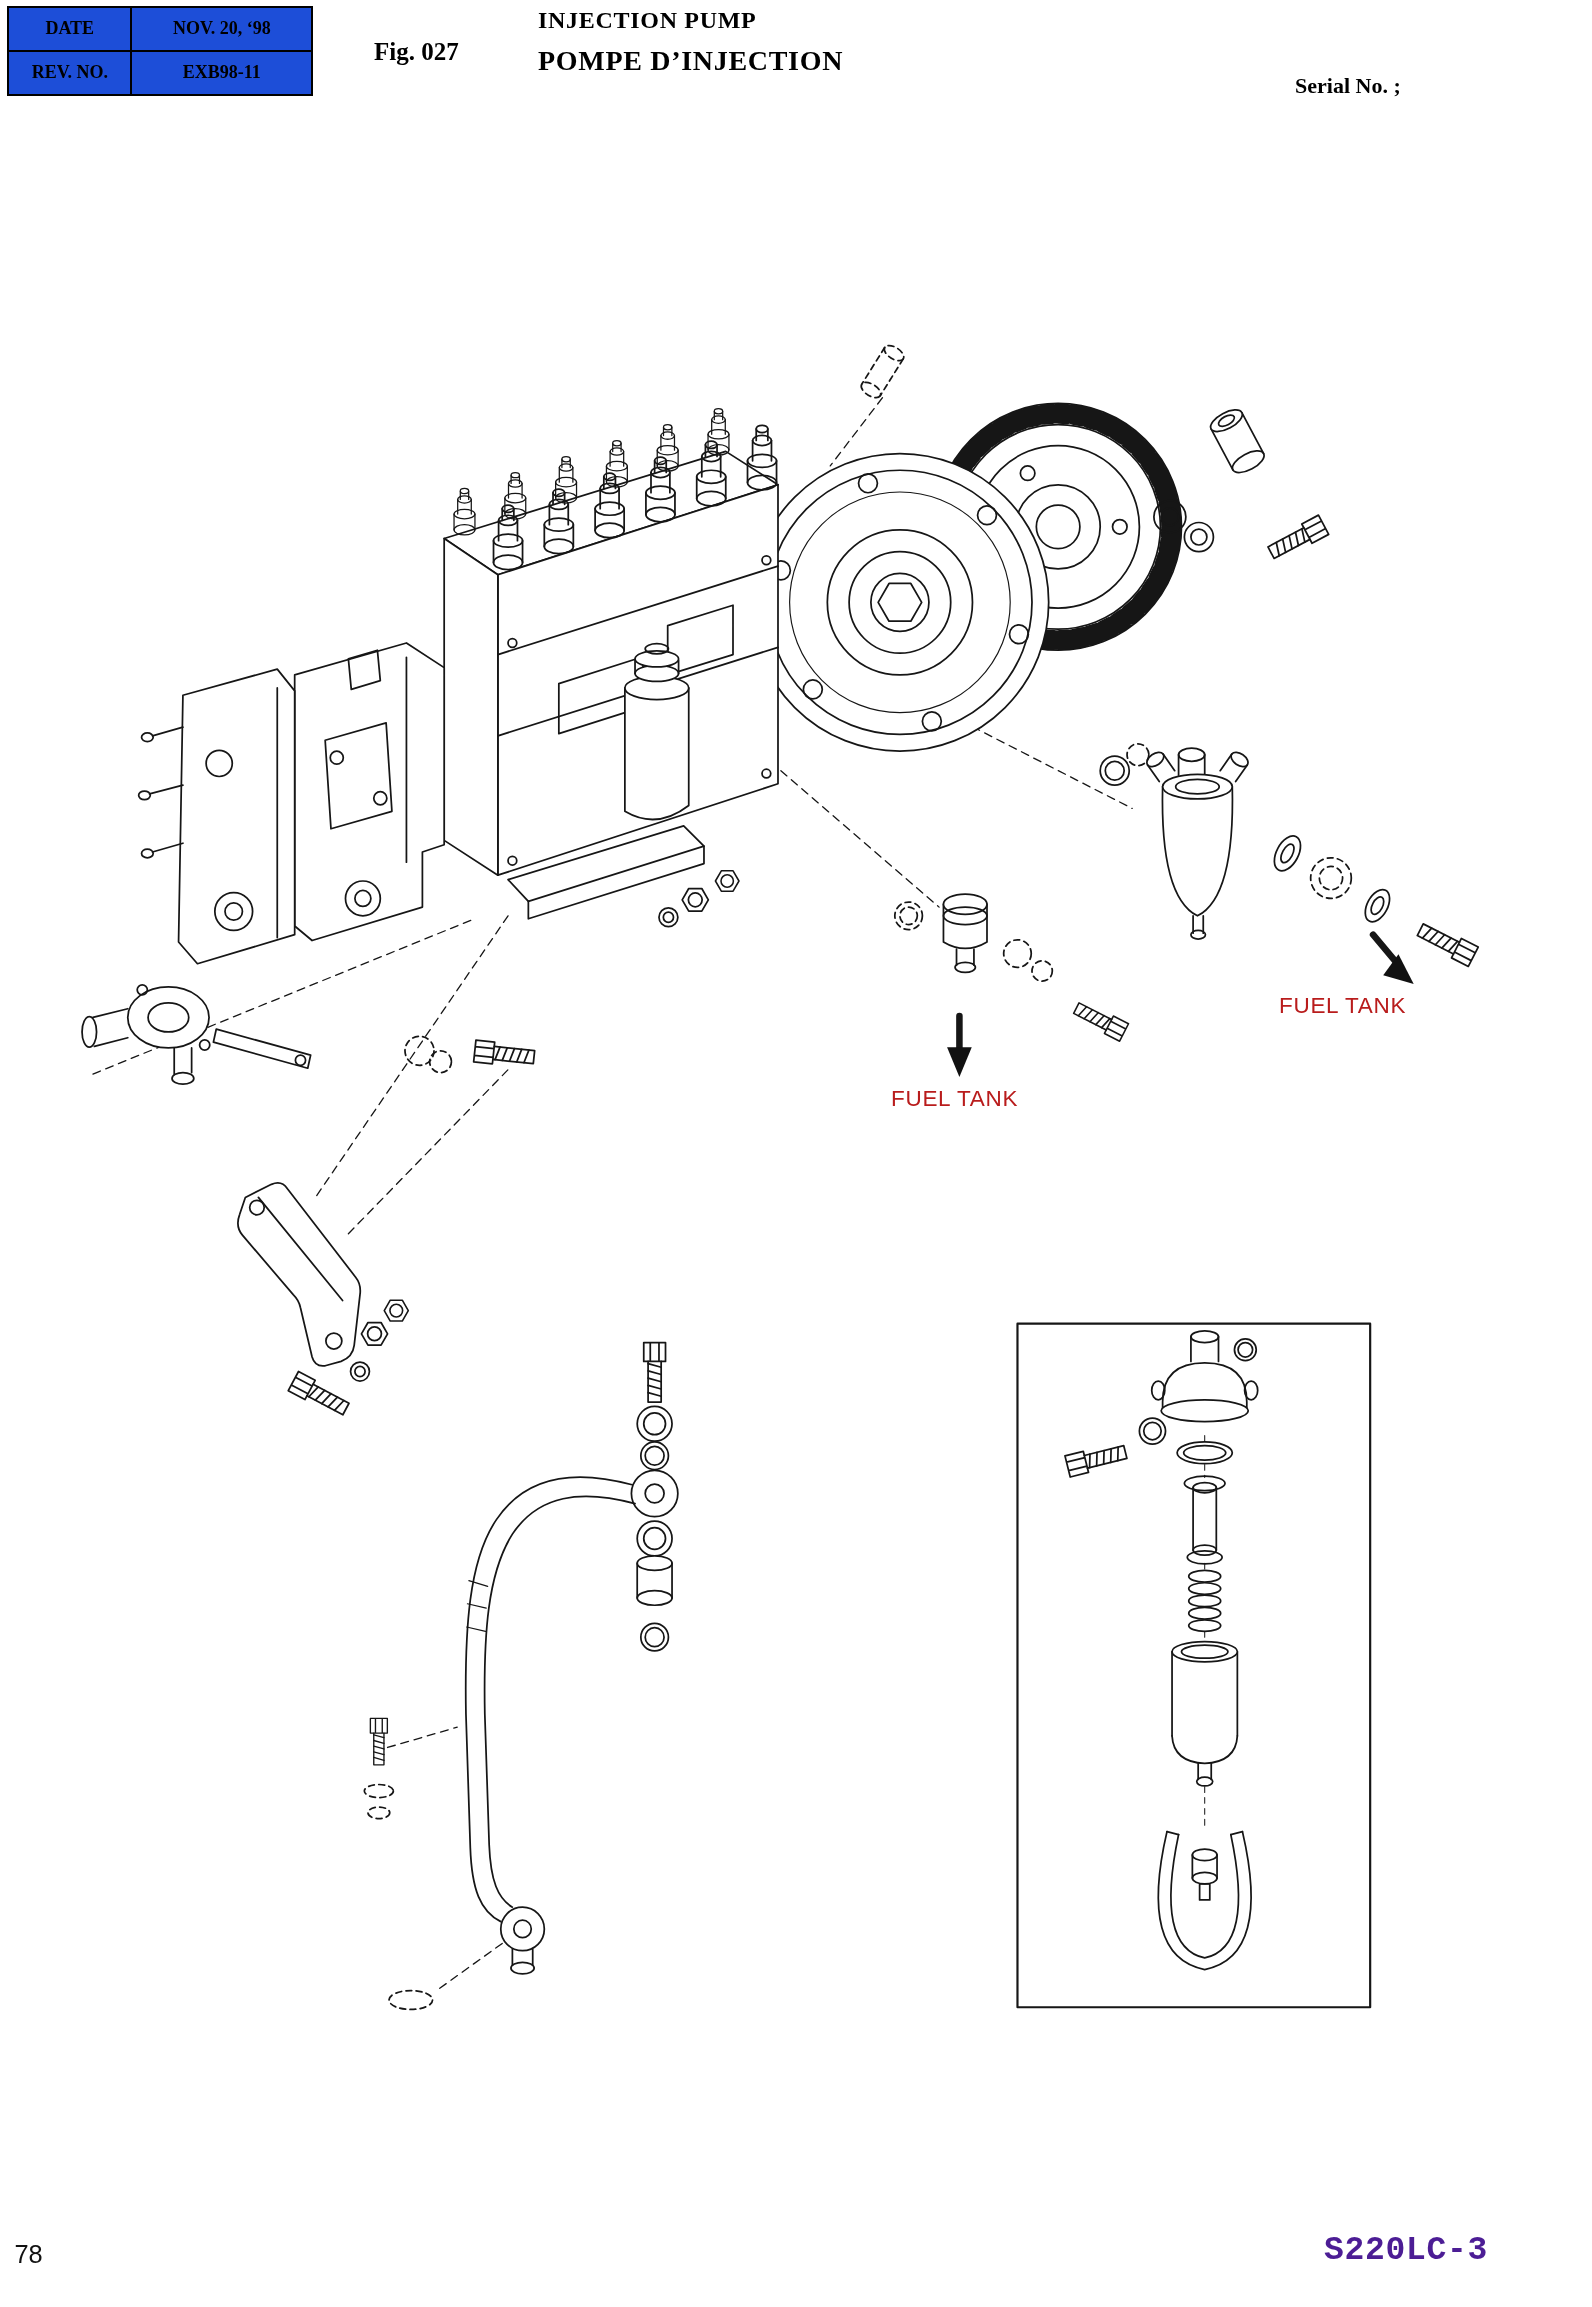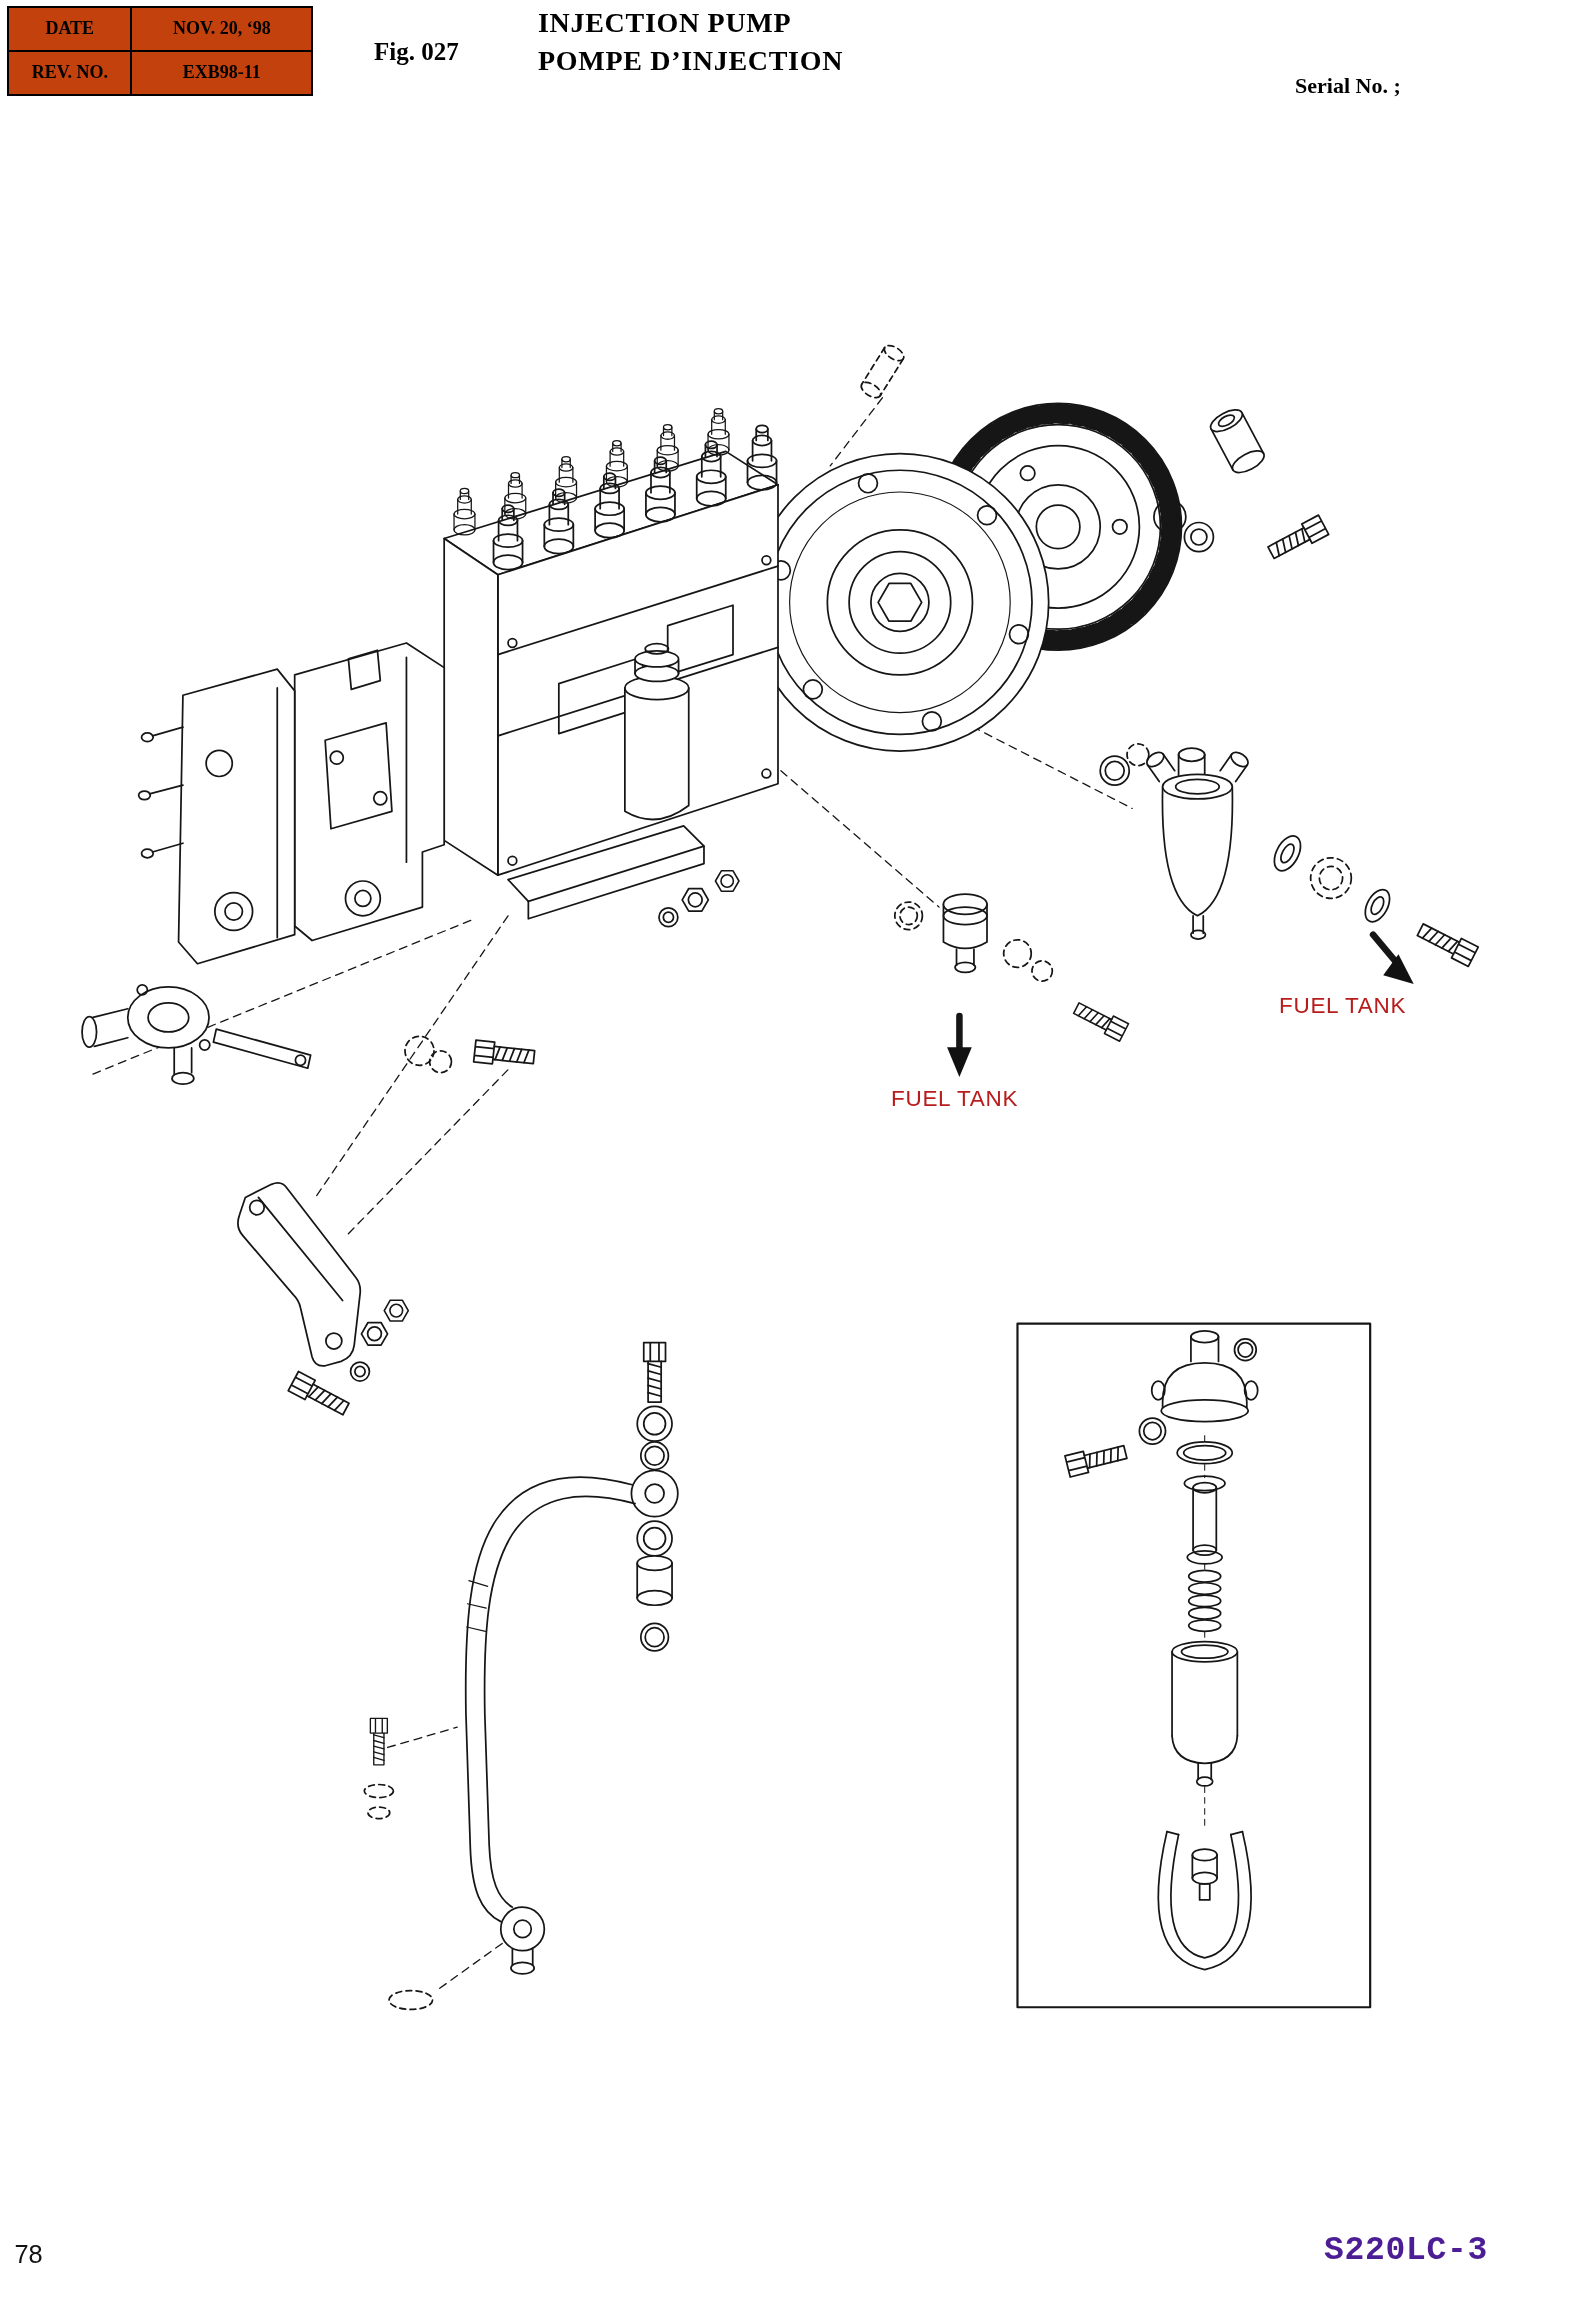--- a/index.html
+++ b/index.html
@@ -7,36 +7,36 @@
     position:relative;
     width:1593px;height:2307px;
     background:#ffffff;
     font-family:"Liberation Serif", serif;
     color:#000;
     overflow:hidden;
   }
   .rev-table{
     position:absolute;left:7.3px;top:5.8px;
     display:grid;grid-template-columns:123px 179px;
-    border:2.2px solid #000;background:#c2410c;
+    border:2.2px solid #000;background:#1d4ed8;
   }
   .rev-table .cell{
     font-weight:bold;font-size:18px;
     display:flex;align-items:center;justify-content:center;
     height:42px;padding:0 4.4px;white-space:nowrap;
   }
   .rev-table .lab{border-right:2.2px solid #000;}
   .rev-table .r1{border-bottom:2.2px solid #000;}
   .fig-label{
     position:absolute;left:374px;top:38px;
     font-weight:bold;font-size:25px;
   }
   .title-en{
     position:absolute;left:538px;top:7.3px;
-    font-weight:bold;font-size:28px;letter-spacing:0.7px;
+    font-weight:bold;font-size:24px;letter-spacing:0.7px;
   }
   .title-fr{
     position:absolute;left:538px;top:45px;
     font-weight:bold;font-size:28px;letter-spacing:0.7px;
   }
   .serial{
     position:absolute;left:1295px;top:73px;
     font-weight:bold;font-size:22px;
   }
   .callout{

